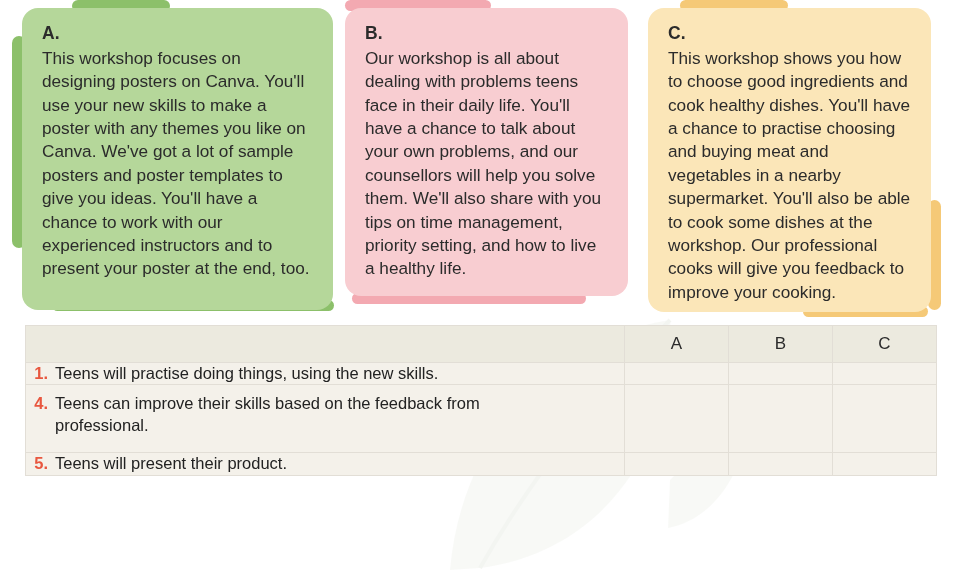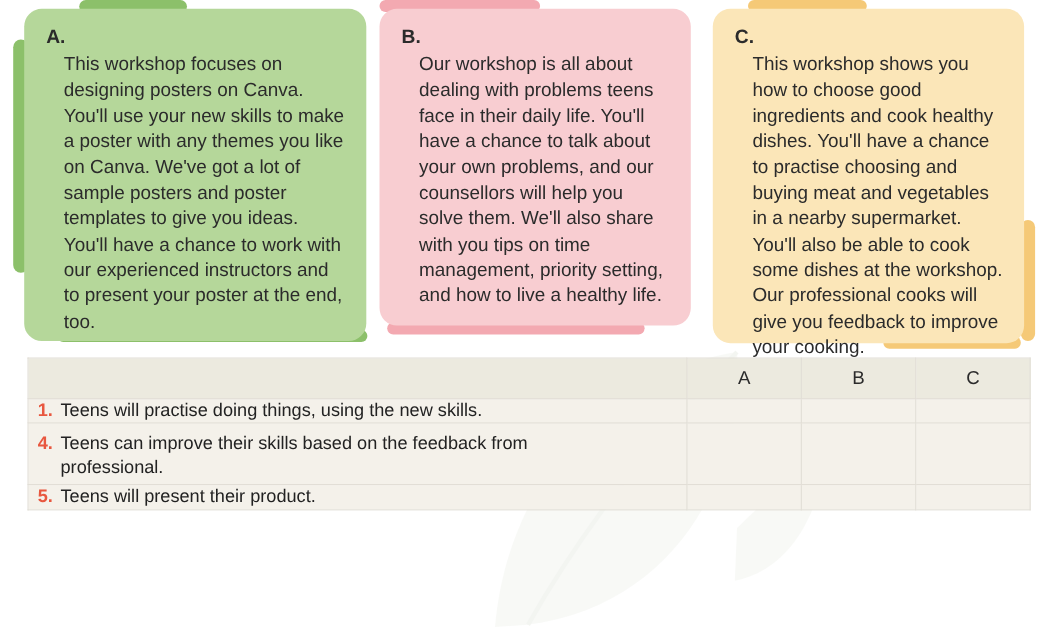--- a/index.html
+++ b/index.html
@@ -50,21 +50,20 @@
     color: #2b2b2b;
   }
   .card .letter {
     font-weight: bold;
     font-size: 17.5px;
     display: block;
     margin-bottom: 1px;
   }
   .card .body {
     display: block;
-    margin-left: 16px;
   }
 
   
   .accent {
     position: absolute;
     border-radius: 10px;
   }
 
   #card-a {
     left: 22px;
@@ -195,21 +194,21 @@
     min-width: 22px;
     text-align: right;
     margin-right: 7px;
   }
   .stmt-text {
     display: inline;
     text-align: center;
   }
   .row-tall td.statement {
     padding-top: 8px;
-    padding-bottom: 4px;
+    padding-bottom: 16px;
   }
   .indent-2 {
     display: block;
     padding-left: 29px;
   }
 </style>
 </head>
 <body>
 
 <div class="page">

